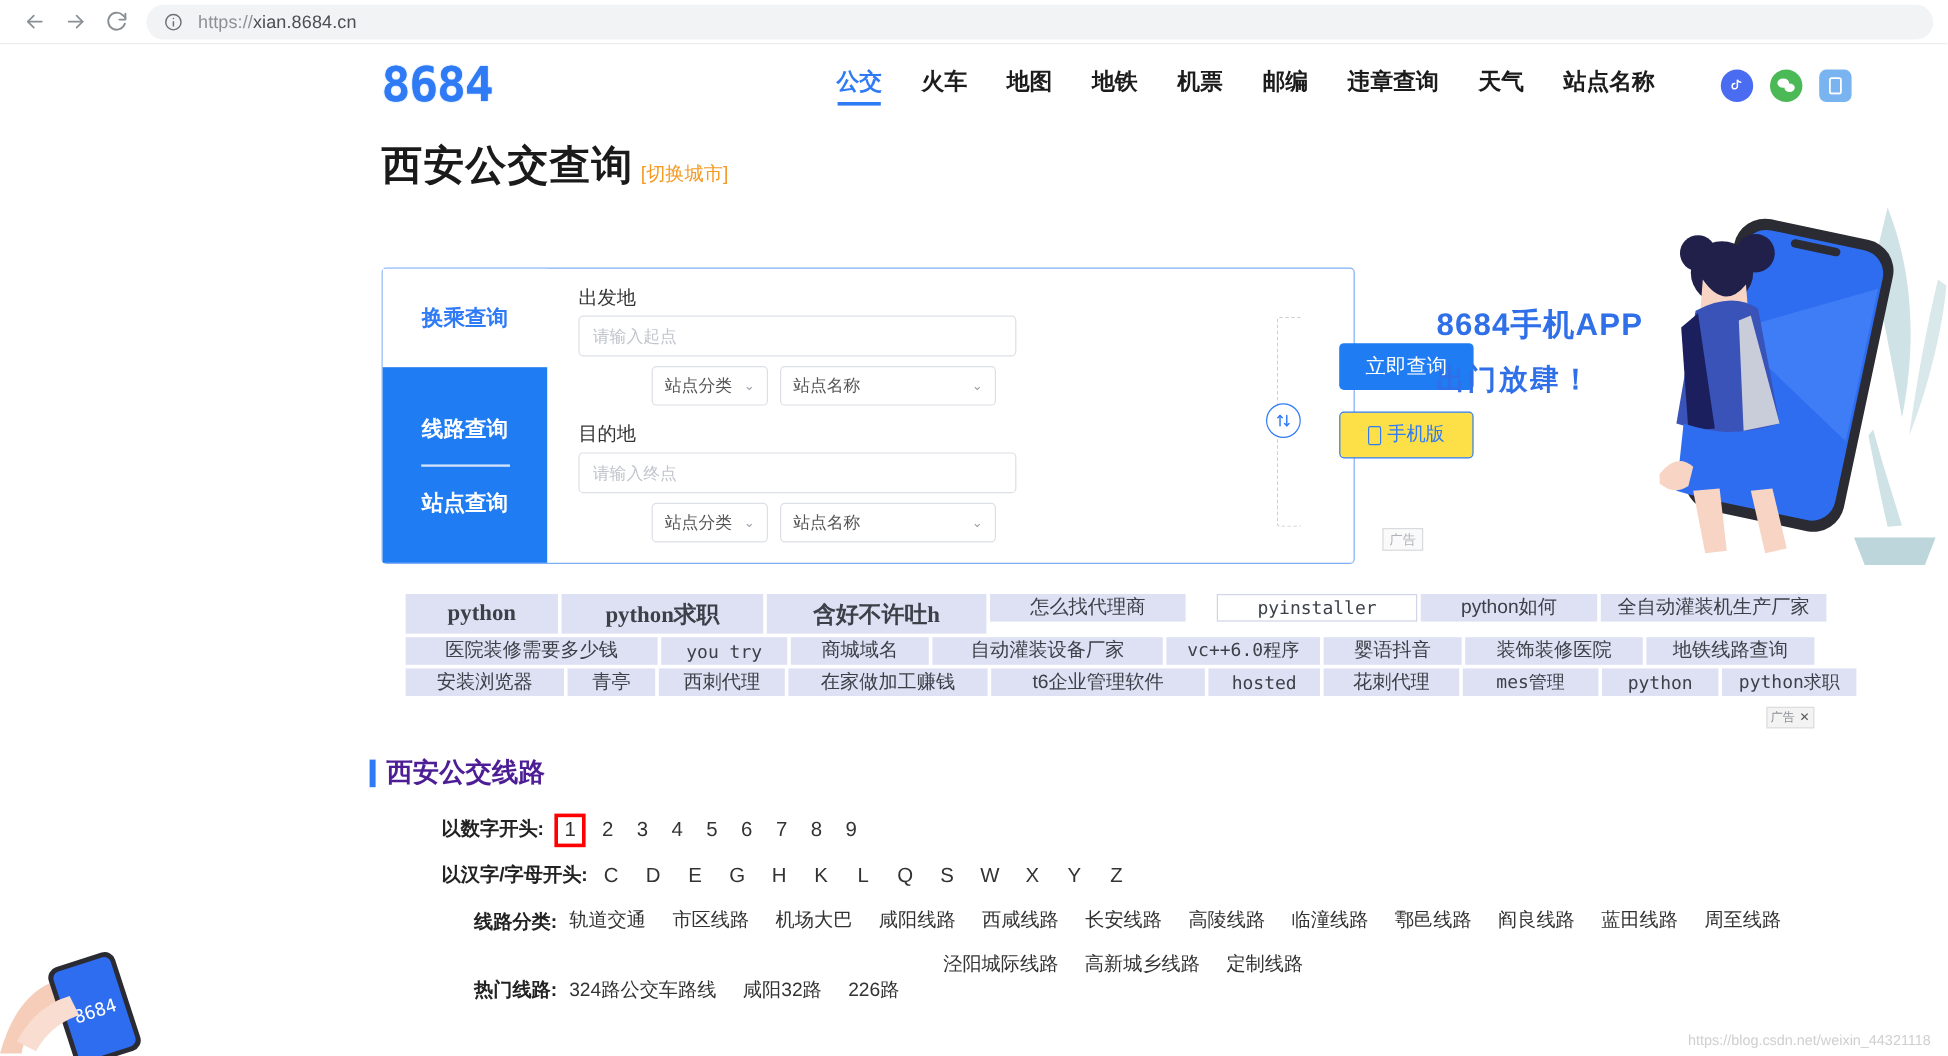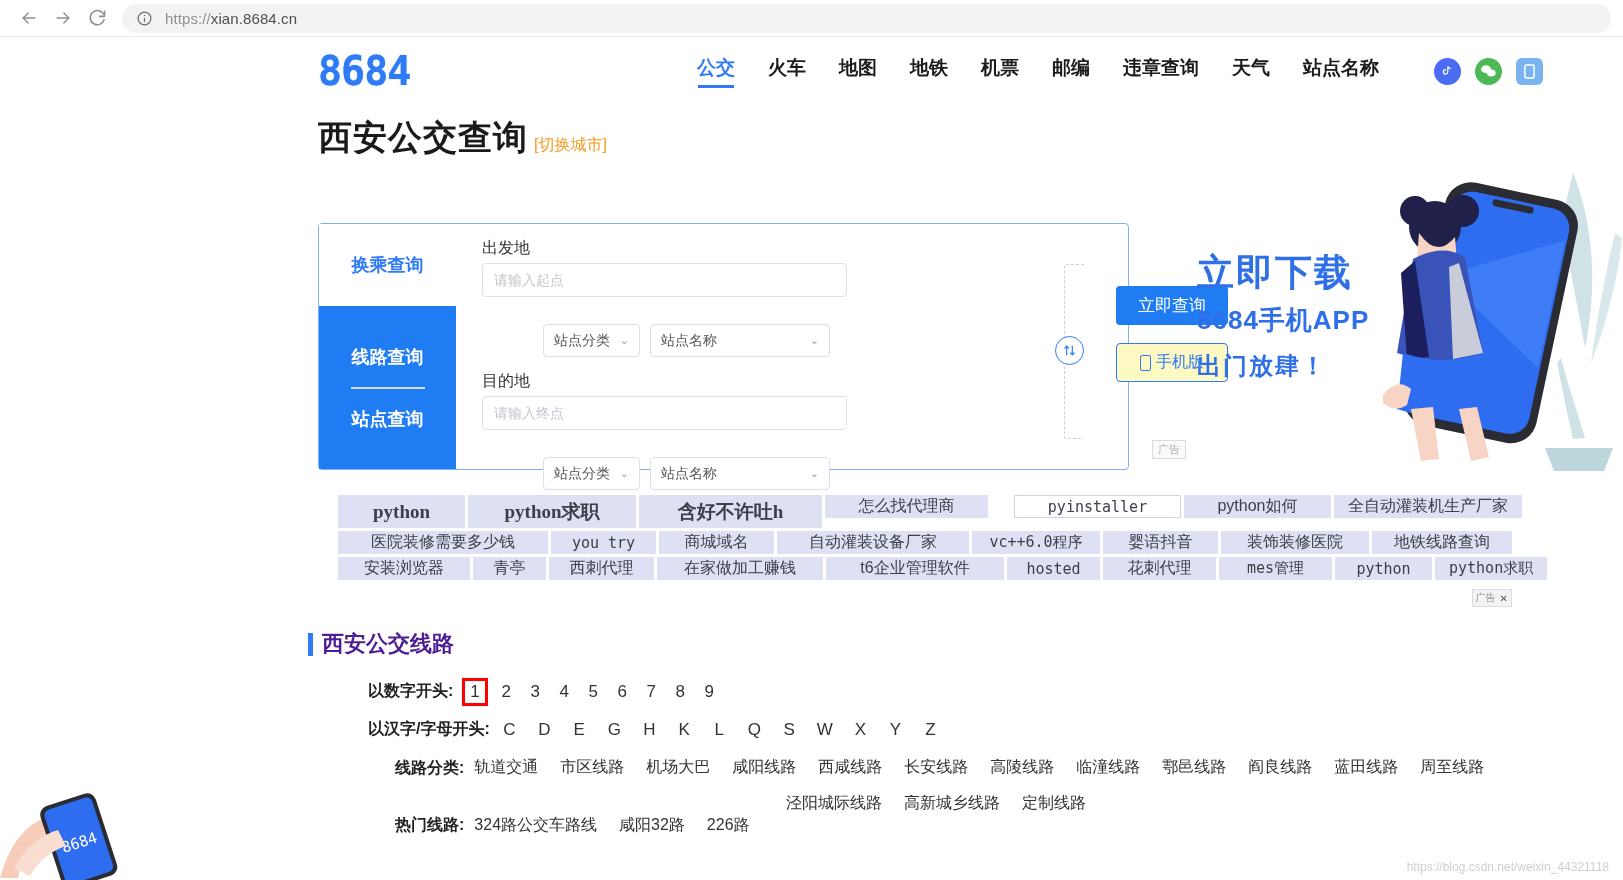--- a/index.html
+++ b/index.html
@@ -160,21 +160,21 @@
   .text-input {
     width: 365px; height: 34px;
     border: 1px solid #dcdfe6; border-radius: 4px;
     padding: 0 11px;
     font-size: 14px; color: #333;
     background: #fff;
     font-family: "Liberation Sans", sans-serif;
     outline: none;
   }
   .text-input::placeholder { color: #c0c4cc; }
-  .selects-row { display: flex; gap: 10px; margin: 27px 0 0 61px; }
+  .selects-row { display: flex; gap: 10px; margin: 8px 0 0 61px; }
   .sel {
     height: 33px;
     border: 1px solid #dcdfe6; border-radius: 4px;
     display: flex; align-items: center;
     padding: 0 10px;
     font-size: 14px; color: #555;
     background: #fff;
     cursor: pointer;
     justify-content: space-between;
   }
@@ -217,21 +217,21 @@
   .btn-primary {
     width: 112px; height: 39px;
     background: #1f7cf2; color: #fff;
     border: none; border-radius: 4px;
     font-size: 17px; font-weight: normal;
     font-family: "Liberation Sans", sans-serif;
     cursor: pointer;
   }
   .btn-ghost {
     width: 112px; height: 39px;
-    background: #fef9c3; color: #2f7bf6;
+    background: #fde047; color: #2f7bf6;
     border: 1px solid #2f7bf6; border-radius: 4px;
     font-size: 16px;
     font-family: "Liberation Sans", sans-serif;
     cursor: pointer;
     display: flex; align-items: center; justify-content: center; gap: 5px;
   }
   .phone-glyph {
     width: 11px; height: 16px;
     border: 1.5px solid #2f7bf6; border-radius: 2px;
     display: inline-block;
@@ -485,21 +485,20 @@
       <path d="M96 70 q 18 26 36 4 l 2 26 q -22 16 -40 -4 Z" fill="#f7d4c4"></path>
       <path d="M90 96 q 30 -16 52 -2 l 18 96 q -44 14 -86 0 Z" fill="#3a53b8"></path>
       <path d="M92 98 l 14 96 l -22 2 l -6 -86 Z" fill="#1b1f5e"></path>
       <path d="M136 100 l 24 90 l -30 6 l -4 -92 Z" fill="#c9ccd9"></path>
       <path d="M80 190 q 48 16 88 -2 l 6 58 q -52 16 -100 0 Z" fill="#2f6df0"></path>
       <path d="M88 246 l 10 52 l 18 -2 l -6 -52 Z" fill="#f7d4c4"></path>
       <path d="M136 246 l 12 52 l 18 -4 l -12 -50 Z" fill="#f7d4c4"></path>
       <path d="M60 232 q 14 -18 28 -6 l -4 16 q -12 8 -24 -2 Z" fill="#f7d4c4"></path>
     </svg>
     <div class="ad-text">
-      <div class="ad-l1">立即下载</div>
       <div class="ad-l2">8684手机APP</div>
       <div class="ad-l3">出门放肆！</div>
     </div>
     <div class="ad-badge">广告</div>
   </div>
 
   <div class="tags">
     <div class="tag-row">
       <div class="tag r1" style="flex:0 0 127px">python</div>
       <div class="tag r1" style="flex:0 0 168px">python求职</div>

